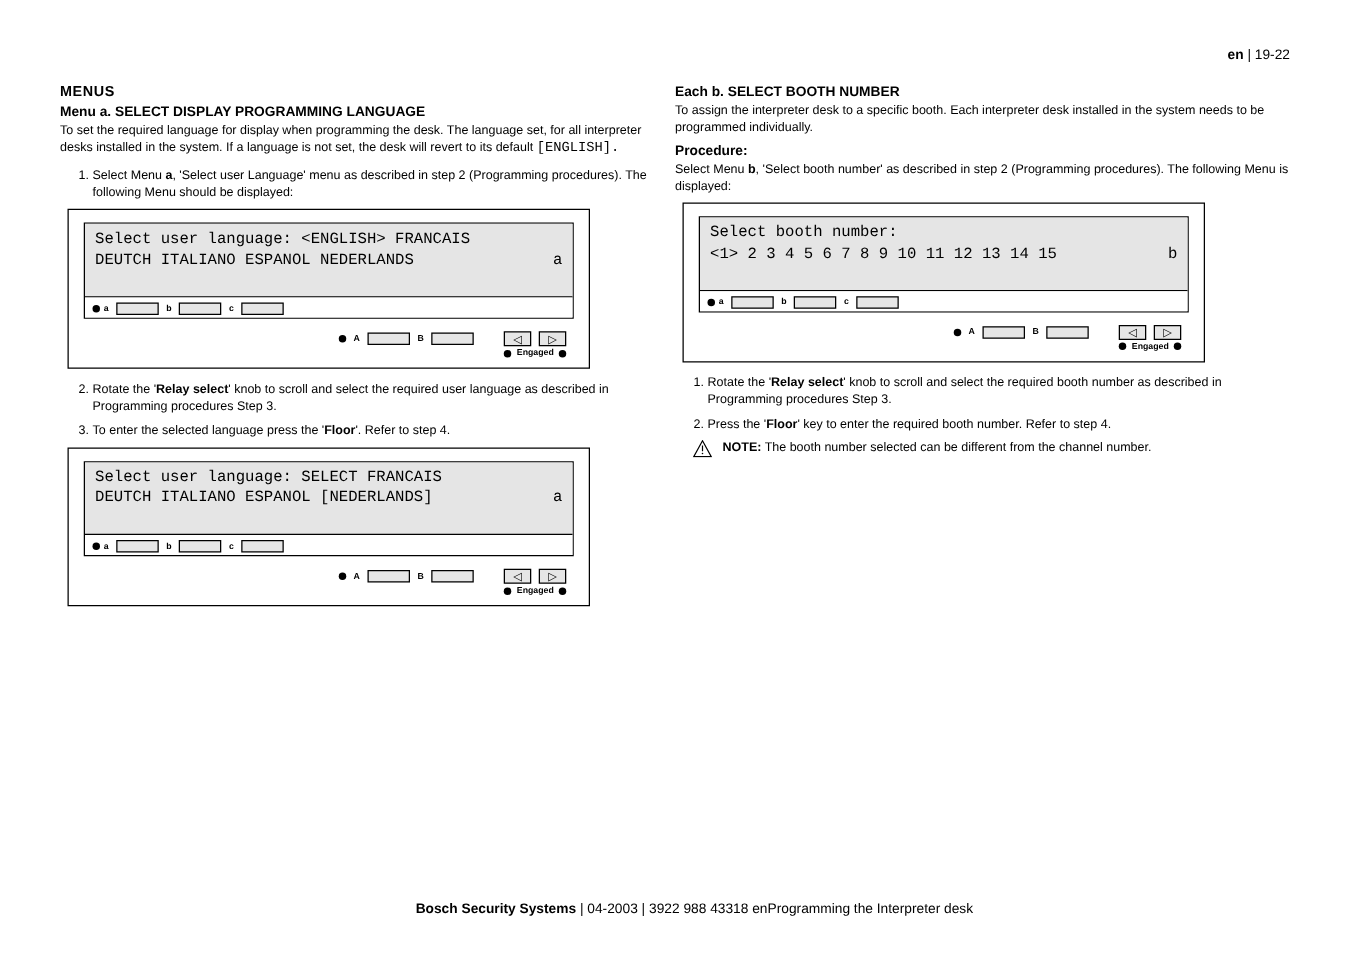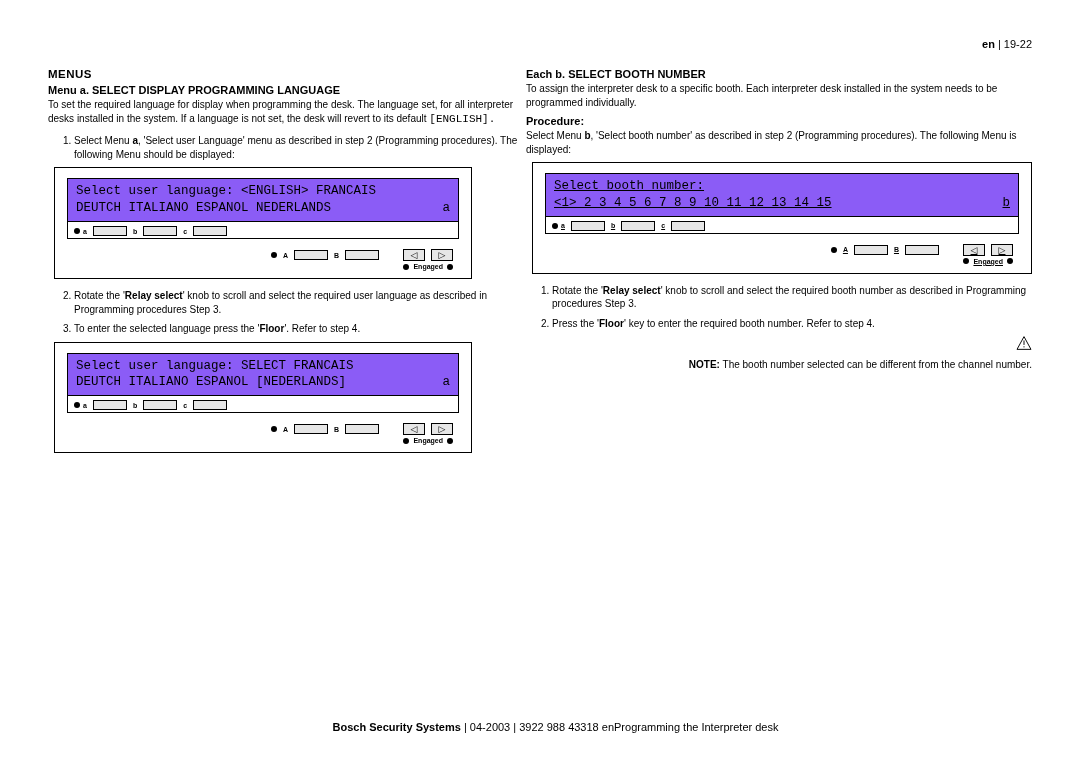--- a/index.html
+++ b/index.html
@@ -12,33 +12,33 @@
   .header-right b { font-weight: bold; }
   .columns { display: flex; }
   .col { flex: 1; }
   h3.section { font-size: 11.5px; font-weight: bold; letter-spacing: 0.5px; margin-bottom: 4px; }
   h4.menu-title { font-size: 11px; font-weight: bold; margin-bottom: 2px; }
   p.desc { font-size: 10px; line-height: 1.35; margin-bottom: 6px; }
   .mono-default { font-family: "Courier New", monospace; font-size: 11px; }
   ol.steps { list-style: decimal; margin-left: 26px; margin-top: 8px; font-size: 10px; }
   ol.steps li { margin-bottom: 6px; line-height: 1.35; }
   .device { border: 1px solid #000; background: #fff; margin: 6px 0 10px 6px; padding: 10px 12px 6px 12px; width: 418px; }
-  .device.small { width: 500px; text-decoration: underline; }
+  .device.small { width: 418px; }
   .lcd-wrap { border: 1px solid #000; margin-bottom: 6px; }
-  .lcd { background: #8b5cf6; padding: 4px 8px 4px 8px; font-family: "Courier New", monospace; font-size: 12.5px; line-height: 1.35; border-bottom: 1px solid #000; }
+  .lcd { background: #e5e5e5; padding: 4px 8px 20px 8px; font-family: "Courier New", monospace; font-size: 12.5px; line-height: 1.35; border-bottom: 1px solid #000; }
   .lcd .row { display: flex; justify-content: space-between; }
   .btnrow { display: flex; align-items: center; padding: 4px 6px 2px 6px; gap: 6px; background:#fff; }
   .btnrow.right { justify-content: flex-end; }
   .dot { width: 6px; height: 6px; background: #000; border-radius: 50%; display: inline-block; vertical-align: middle; }
   .tinylbl { font-size: 7px; font-weight: bold; display: inline-block; vertical-align: middle; }
   .softbtn { width: 34px; height: 10px; border: 1px solid #000; background: #e6e6e6; display: inline-block; }
   .softbtn.nav { width: 22px; height: 12px; text-align: center; font-size: 9px; line-height: 10px; }
   .group { display: flex; align-items: center; gap: 3px; }
   .engaged-row { display: flex; justify-content: flex-end; align-items: center; gap: 4px; padding: 0 6px 2px 0; font-size: 7px; font-weight: bold; }
-  .note-row { display: flex; gap: 8px; align-items: flex-end; margin-top: 4px; margin-left: 14px; font-size: 10px; line-height:1.35;flex-direction:column; }
+  .note-row { display: flex; gap: 8px; align-items: flex-start; margin-top: 4px; margin-left: 14px; font-size: 10px; line-height:1.35; }
   .warn-icon { width: 16px; height: 14px; flex: 0 0 auto; }
   .footer { position: absolute; bottom: 30px; left: 48px; right: 48px; display: flex; justify-content: center; font-size: 11px; padding-left: 31px; }
   .footer b { font-weight: bold; }
 </style>
 </head>
 <body>
 
 <div class="page">
   <div class="header-bar">
     <div class="header-right">

